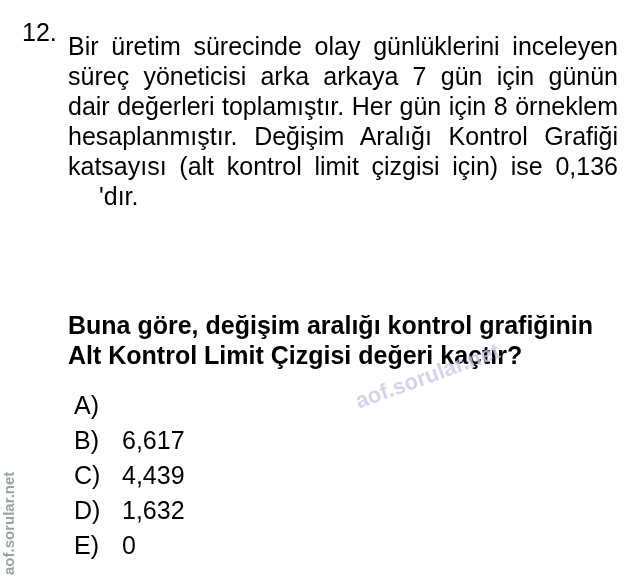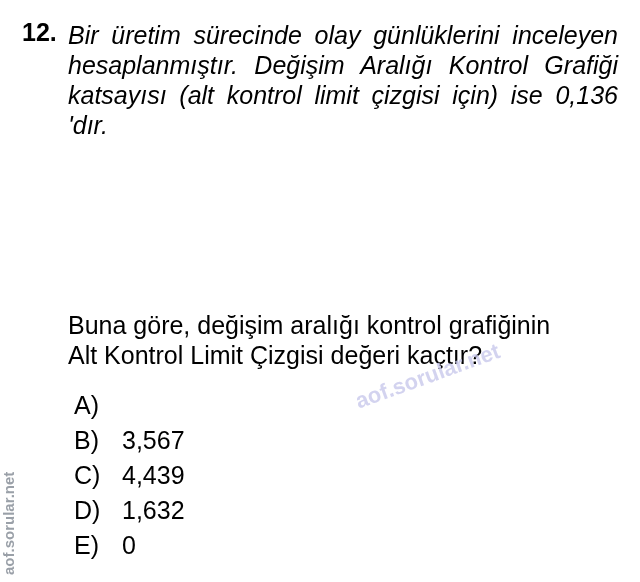--- a/index.html
+++ b/index.html
@@ -1,57 +1,59 @@
 <!DOCTYPE html>
 <html><head>
 <meta charset="utf-8">
 <style>
   html, body { margin:0; padding:0; background:#ffffff; }
   body { width:640px; height:582px; position:relative; overflow:hidden;
          font-family:"Liberation Sans", sans-serif; color:#000; }
-  .qnum { position:absolute; left:22px; top:18px; font-size:25px; font-weight:bold; }
-  .stem { position:absolute; left:68px; top:20px; width:550px; font-size:25px;
-          line-height:30px; text-align:justify;font-style:italic; }
+  .qnum { position:absolute; left:22px; top:18px; font-size:25px; font-weight:normal; }
+  .stem { position:absolute; left:68px; top:31px; width:550px; font-size:25px;
+          line-height:30px; text-align:justify; }
   .stem .line { display:block; text-align:justify; text-align-last:justify; height:30px; white-space:nowrap; }
-  .stem .line.last { text-align-last:left; }
+  .stem .line.last { text-align-last:left;margin-left:31px; }
   .prompt { position:absolute; left:68px; top:310px; width:560px; font-size:25px;
-            font-weight:normal; line-height:30px; }
+            font-weight:bold; line-height:30px; }
   .prompt .line { display:block; white-space:nowrap; }
   .options { position:absolute; left:74px; top:390px; font-size:25px; }
   .opt { height:35px; line-height:30px; display:flex; }
   .opt .lbl { width:48px; }
   .wm1 { position:absolute; left:352px; top:390px; color:#c9c9ec; font-size:22px;
          font-weight:bold; transform:rotate(-20deg); transform-origin:left top; opacity:.8; }
   .wm2 { position:absolute; left:0px; top:575px; color:#9aa0a8; font-size:15px;
          font-weight:bold; transform:rotate(-90deg); transform-origin:left top; white-space:nowrap; }
 </style>
 </head>
 <body>
 
 <div class="qnum">12.</div>
 
 <div class="stem">
   <span class="line">Bir üretim sürecinde olay günlüklerini inceleyen</span>
+  <span class="line">süreç yöneticisi arka arkaya 7 gün için günün</span>
+  <span class="line">dair değerleri toplamıştır. Her gün için 8 örneklem</span>
   <span class="line">hesaplanmıştır. Değişim Aralığı Kontrol Grafiği</span>
   <span class="line">katsayısı (alt kontrol limit çizgisi için) ise 0,136</span>
   <span class="line last">'dır.</span>
 </div>
 
 <div class="prompt">
   <span class="line">Buna göre, değişim aralığı kontrol grafiğinin</span>
   <span class="line">Alt Kontrol Limit Çizgisi değeri kaçtır?</span>
 </div>
 
 <div class="options">
   <div class="opt">
     <span class="lbl">A)</span>
   </div>
   <div class="opt">
     <span class="lbl">B)</span>
-    <span>3,567</span>
+    <span>6,617</span>
   </div>
   <div class="opt">
     <span class="lbl">C)</span>
     <span>4,439</span>
   </div>
   <div class="opt">
     <span class="lbl">D)</span>
     <span>1,632</span>
   </div>
   <div class="opt">

